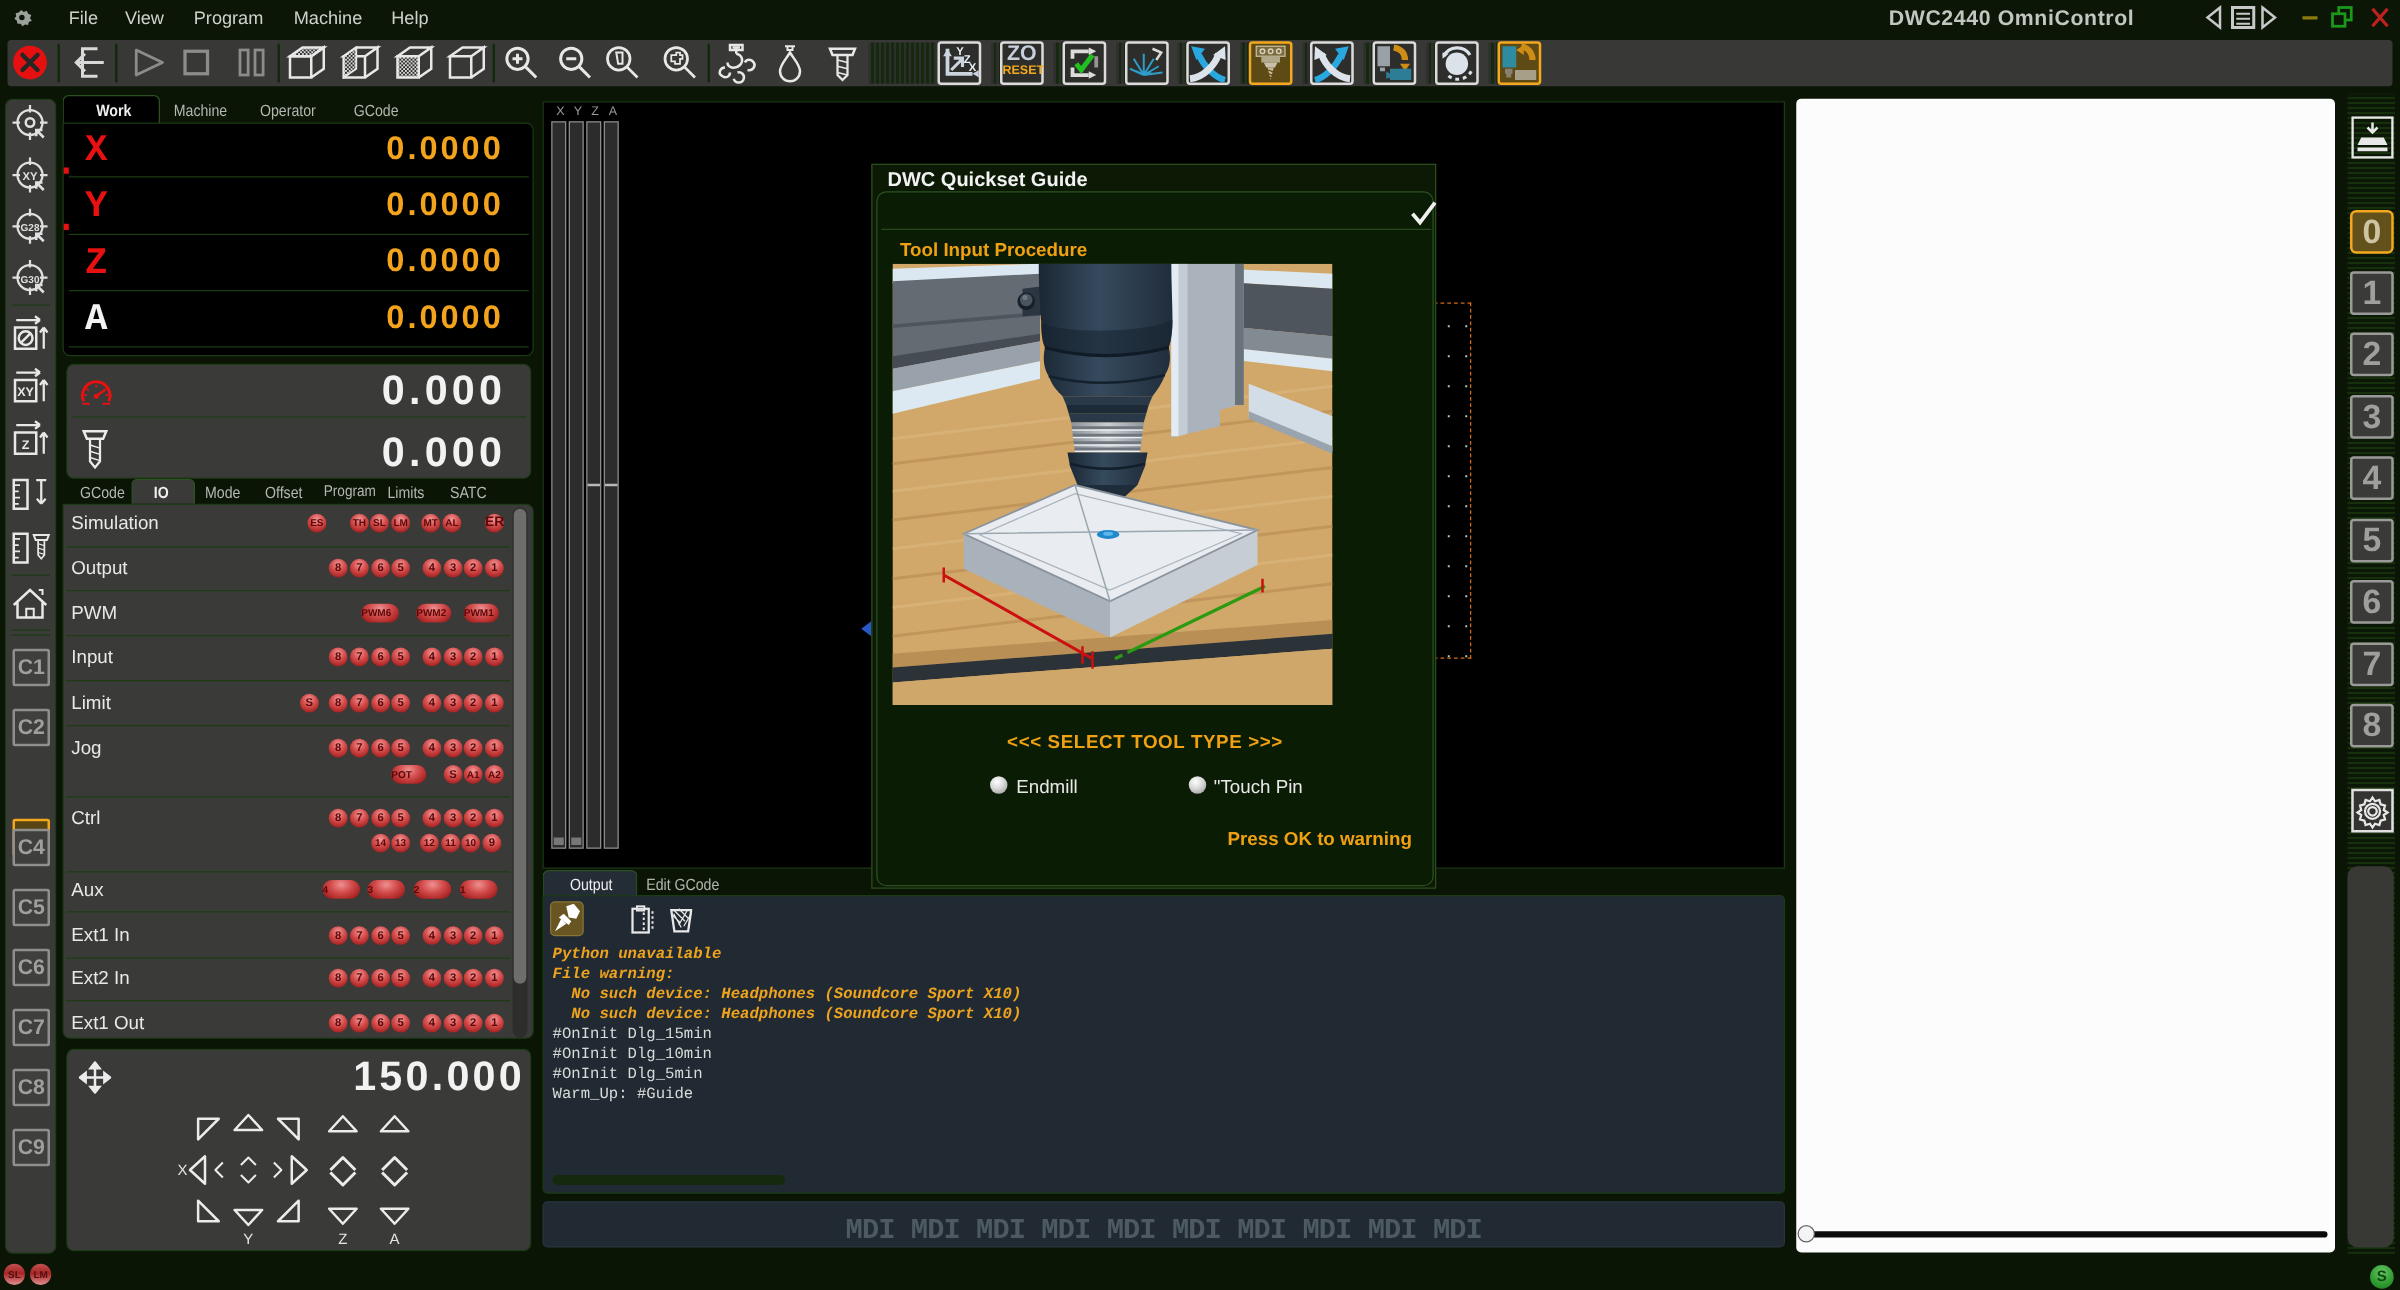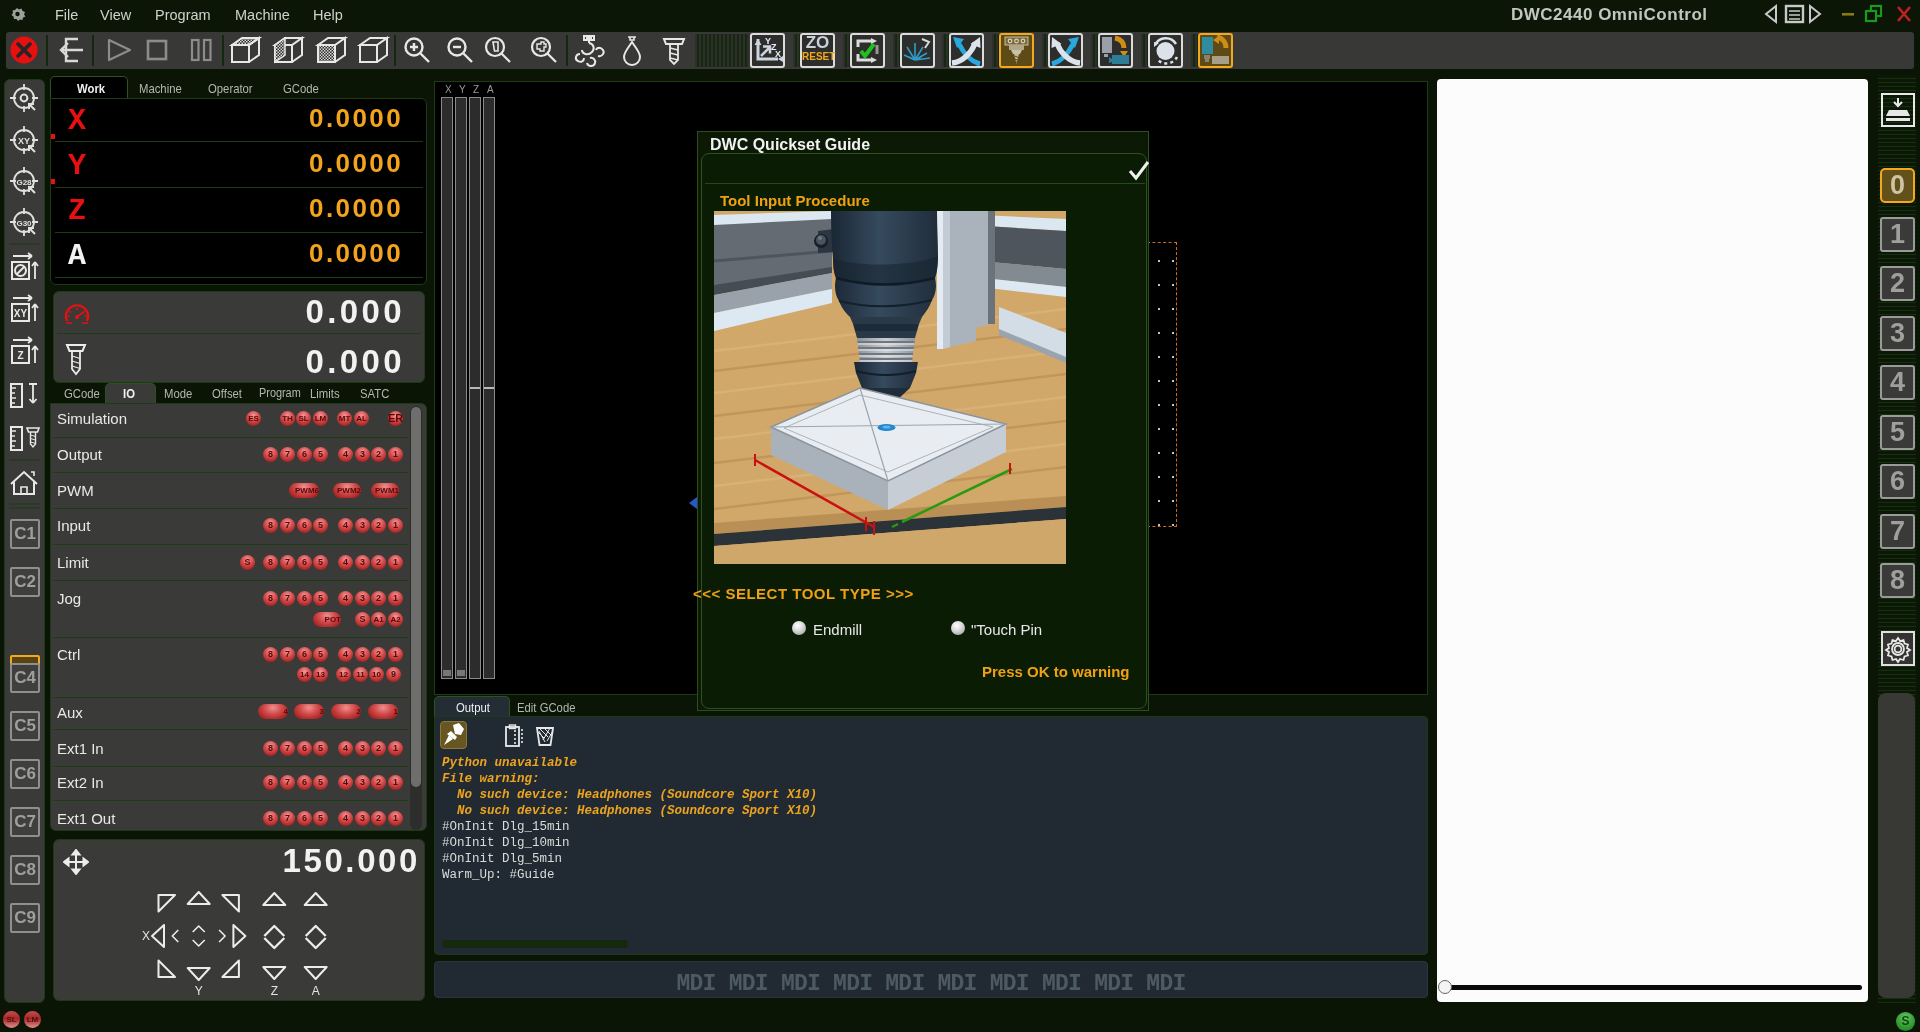--- a/index.html
+++ b/index.html
@@ -25,21 +25,21 @@
 .panel { position:absolute; background:#3a3a38; border:1px solid #1c3a16; border-radius:6px; }
 #coordpanel { left:50px; top:98px; width:377px; height:187px; background:#000; border:1px solid #1c3a16; border-radius:0 6px 6px 6px; }
 .axval { position:absolute; right:23px; font-family:"Liberation Sans",sans-serif; font-weight:bold; font-size:26px; line-height:33px; letter-spacing:2.4px; color:#f3a41c; }
 .axlet { position:absolute; left:17px; font-family:"Liberation Mono",monospace; font-weight:bold; font-size:30px; line-height:30px; color:#e81010; }
 .csep { position:absolute; left:4px; width:368px; height:1px; background:#1d3c14; }
 .wval { position:absolute; right:23px; font-family:"Liberation Sans",sans-serif; font-weight:bold; font-size:33px; line-height:33px; letter-spacing:3.4px; color:#f2f2f2; }
 
 .iolabel { position:absolute; left:6px; font-size:15px; color:#e8e8e6; }
 .iosep { position:absolute; left:2px; width:355px; height:1px; background:#1d3c14; }
 .led { position:absolute; width:15px; height:15px; border-radius:50%; background:radial-gradient(circle at 50% 30%, #f09a9a 0%, #d85252 38%, #aa2424 78%, #8d1616 100%); color:#5a0808; font-size:9px; font-weight:bold; text-align:center; line-height:15px; font-family:"Liberation Sans",sans-serif; }
-.pill { position:absolute; height:15px; border-radius:8px; background:radial-gradient(ellipse at 50% 25%, #ef9090 0%, #d34d4d 40%, #a82222 80%, #8d1616 100%); color:#5a0808; font-size:8px; font-weight:bold; text-align:right; line-height:15px; }
+.pill { position:absolute; height:15px; border-radius:8px; background:radial-gradient(ellipse at 50% 25%, #ef9090 0%, #d34d4d 40%, #a82222 80%, #8d1616 100%); color:#5a0808; font-size:8px; font-weight:bold; text-align:left; line-height:15px; }
 
 #console { left:434px; top:716px; width:994px; height:239px; background:#212a33; border:1px solid #1c3a16; border-radius:0 4px 4px 4px; }
 #mdibar { left:434px; top:961px; width:994px; height:37px; background:#212a33; border:1px solid #2a343e; border-radius:4px; color:#4d5a62; font-family:"Liberation Mono",monospace; font-weight:bold; font-size:23px; text-align:center; line-height:44px; letter-spacing:-0.75px; }
 .conline { position:absolute; left:7px; font-family:"Liberation Mono",monospace; font-size:12.5px; line-height:16px; white-space:pre; }
 .cl-orange { color:#eda31d; font-weight:bold; font-style:italic; }
 .cl-white { color:#d8dcd8; }
 
 #rsidebar { left:1878px; top:75px; width:38px; height:928px; background:repeating-linear-gradient(180deg,#0c1807 0 3px,#16300c 3px 4px); }
 .numbtn { position:absolute; left:2px; width:35px; height:35px; background:#3a3a38; border:2px solid #9a9b98; border-radius:3px; color:#9fa09d; font-weight:bold; font-size:27px; text-align:center; line-height:30px; font-family:"Liberation Sans",sans-serif; }
 .numbtn.sel { border-color:#f3a81e; background:#63511c; color:#cec4a4; border-radius:5px; }
@@ -759,21 +759,21 @@
 
       <ellipse cx="172.5" cy="216.5" rx="9" ry="3.6" fill="#2288cc"></ellipse>
       <ellipse cx="172.5" cy="216" rx="4" ry="1.6" fill="#5fb6ea"></ellipse>
 
       <path d="M41 249 L160 316" stroke="#cc1010" stroke-width="2.5" fill="none"></path>
       <path d="M41 243 L41 255 M152 306 L152 320 M160 310 L160 324" stroke="#cc1010" stroke-width="2" fill="none"></path>
       <path d="M188 311 L298 258" stroke="#2a9a10" stroke-width="2.5" fill="none"></path>
       <path d="M178 316 L184 313" stroke="#2a9a10" stroke-width="2.5" fill="none"></path>
       <path d="M296 252 L296 263" stroke="#cc1010" stroke-width="2" fill="none"></path>
     </svg>
-    <div class="abs" style="left:-9px;top:431px;width:446px;text-align:left;font-size:15px;font-weight:bold;color:#f0a112;letter-spacing:0.5px;">&lt;&lt;&lt; SELECT TOOL TYPE &gt;&gt;&gt;</div>
+    <div class="abs" style="left:-9px;top:431px;width:446px;text-align:center;font-size:15px;font-weight:bold;color:#f0a112;letter-spacing:0.5px;">&lt;&lt;&lt; SELECT TOOL TYPE &gt;&gt;&gt;</div>
     <div class="abs" style="left:90px;top:467px;width:14px;height:14px;border-radius:50%;background:radial-gradient(circle at 40% 32%,#ffffff 0%,#d6d6d6 45%,#8f8f8f 100%);"></div>
     <div class="abs" style="left:111px;top:467px;font-size:15px;color:#e8e8e8;">Endmill</div>
     <div class="abs" style="left:249px;top:467px;width:14px;height:14px;border-radius:50%;background:radial-gradient(circle at 40% 32%,#ffffff 0%,#d6d6d6 45%,#8f8f8f 100%);"></div>
     <div class="abs" style="left:269px;top:467px;font-size:15px;color:#e8e8e8;">"Touch Pin</div>
     <div class="abs" style="left:280px;top:509px;font-size:15px;font-weight:bold;color:#f0a112;">Press OK to warning</div>
   </div>
 </div>
 
 </div>
 

